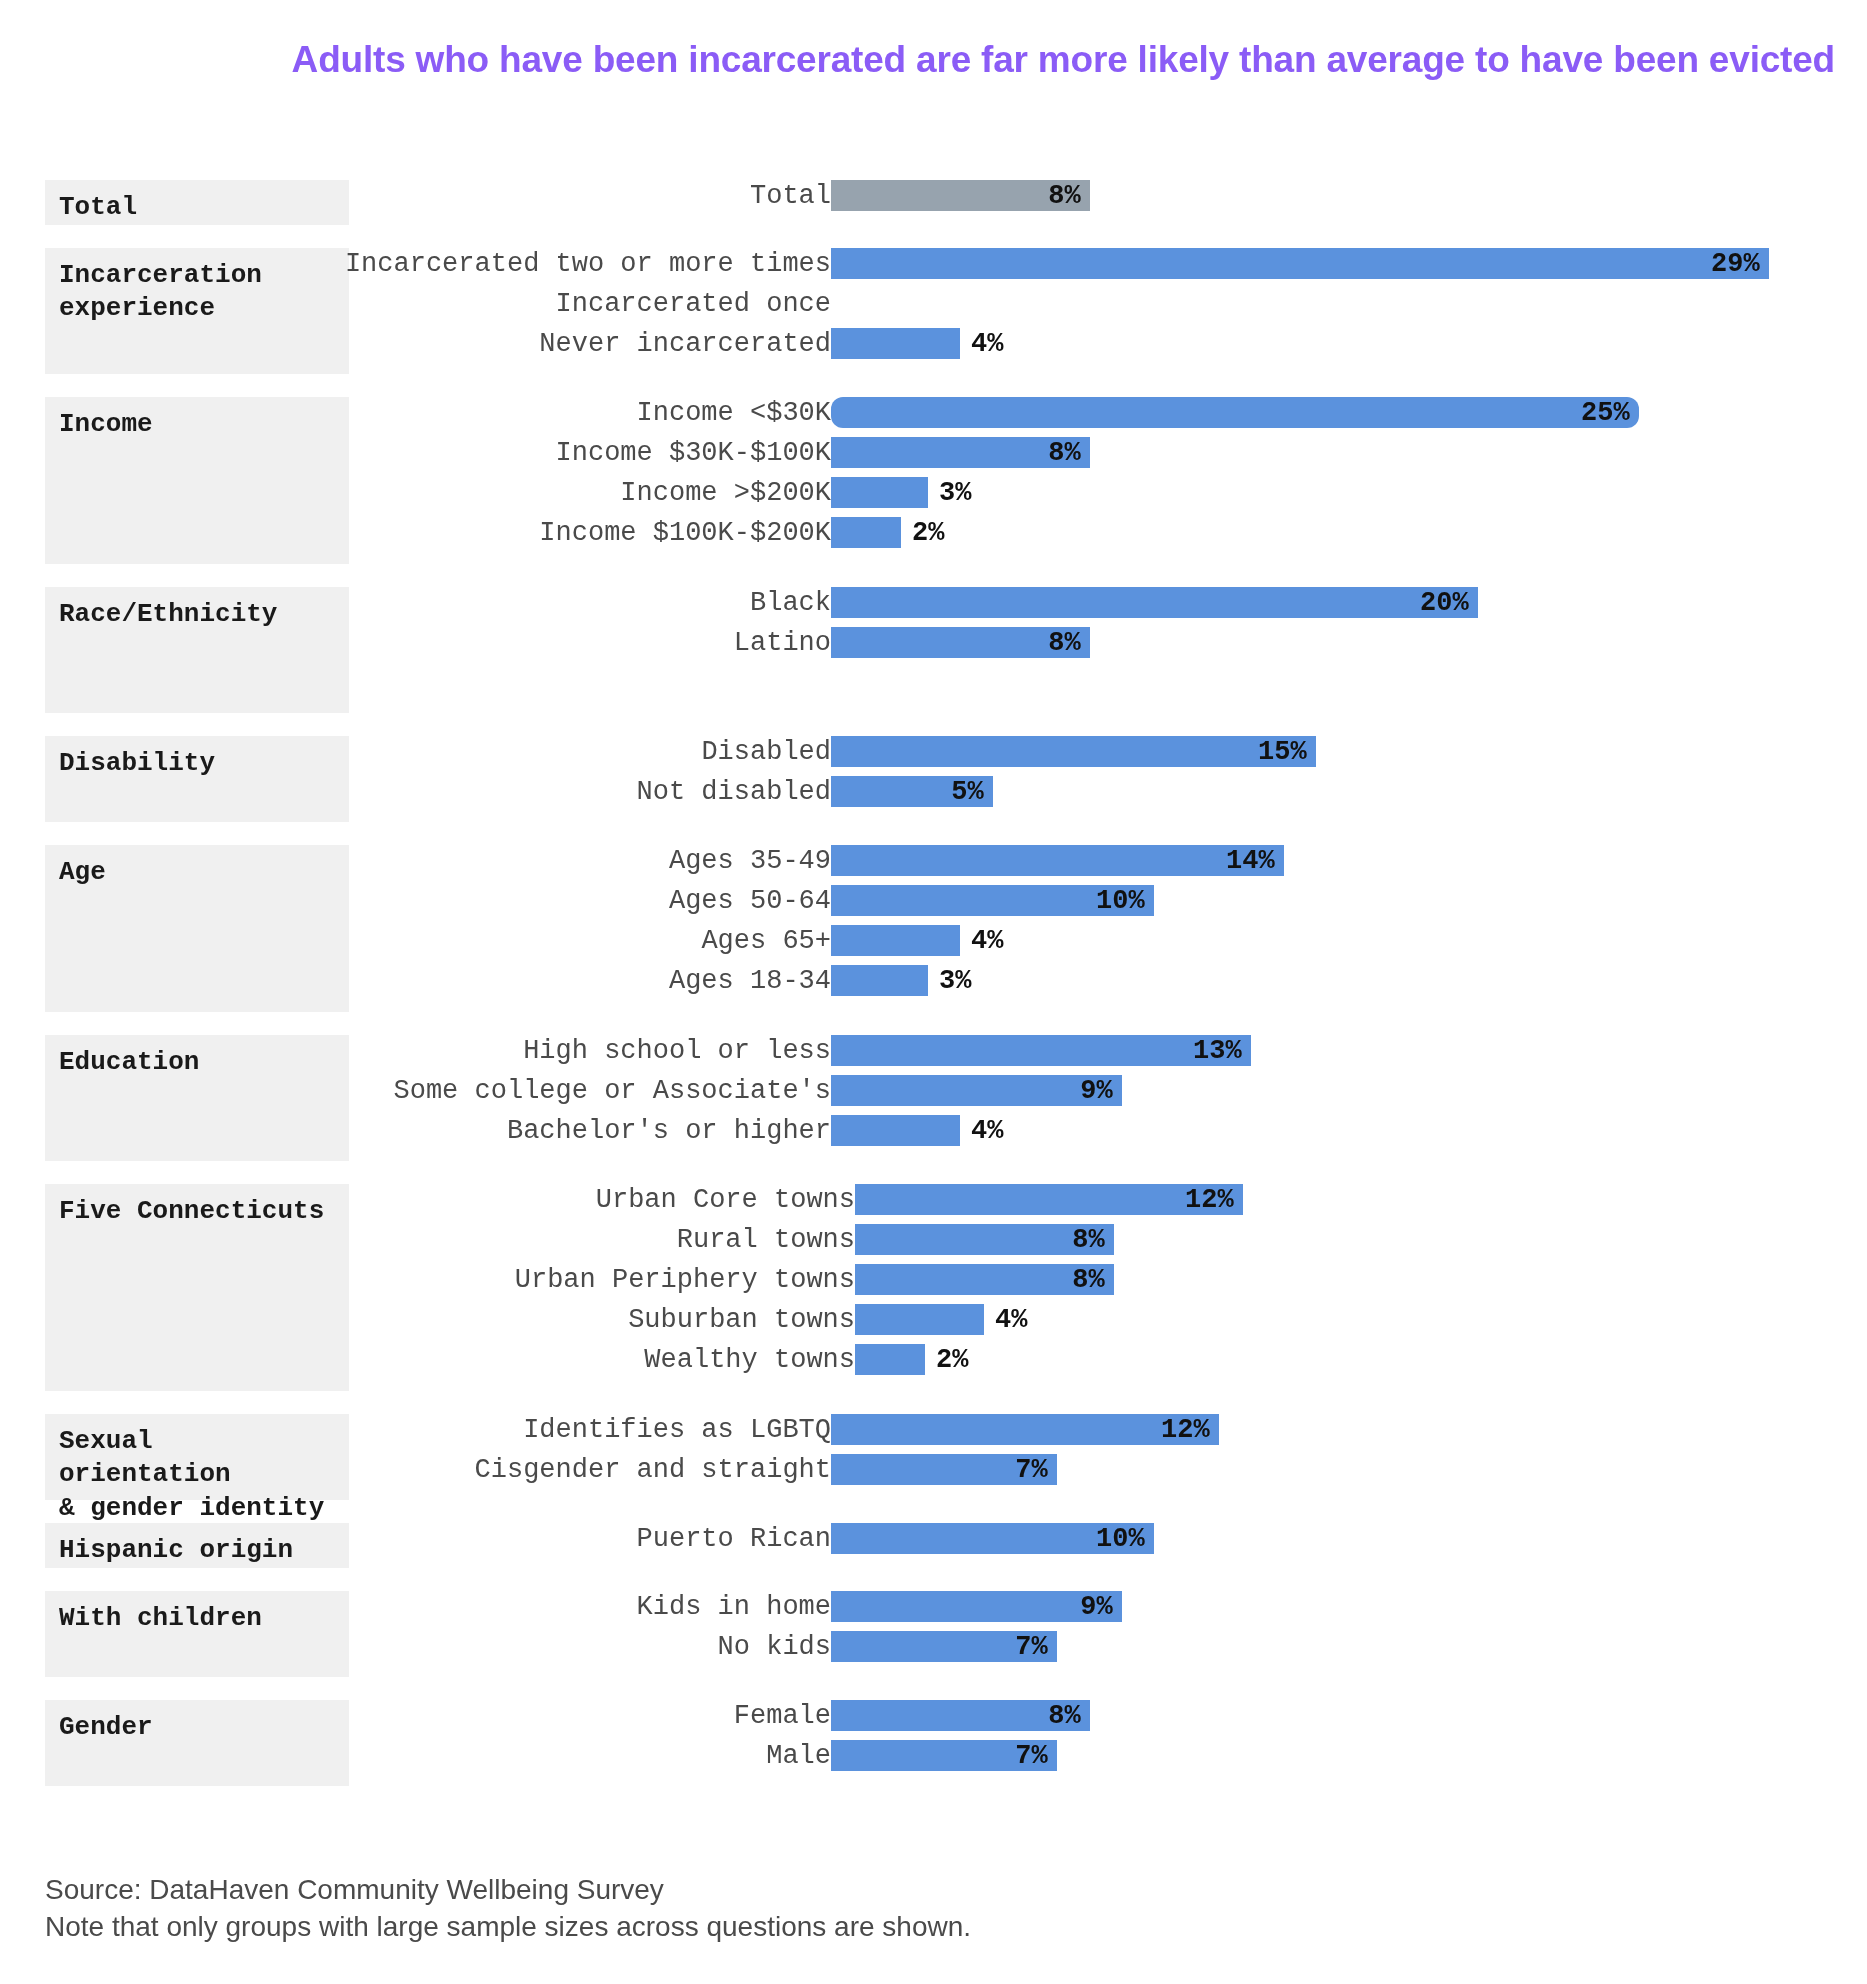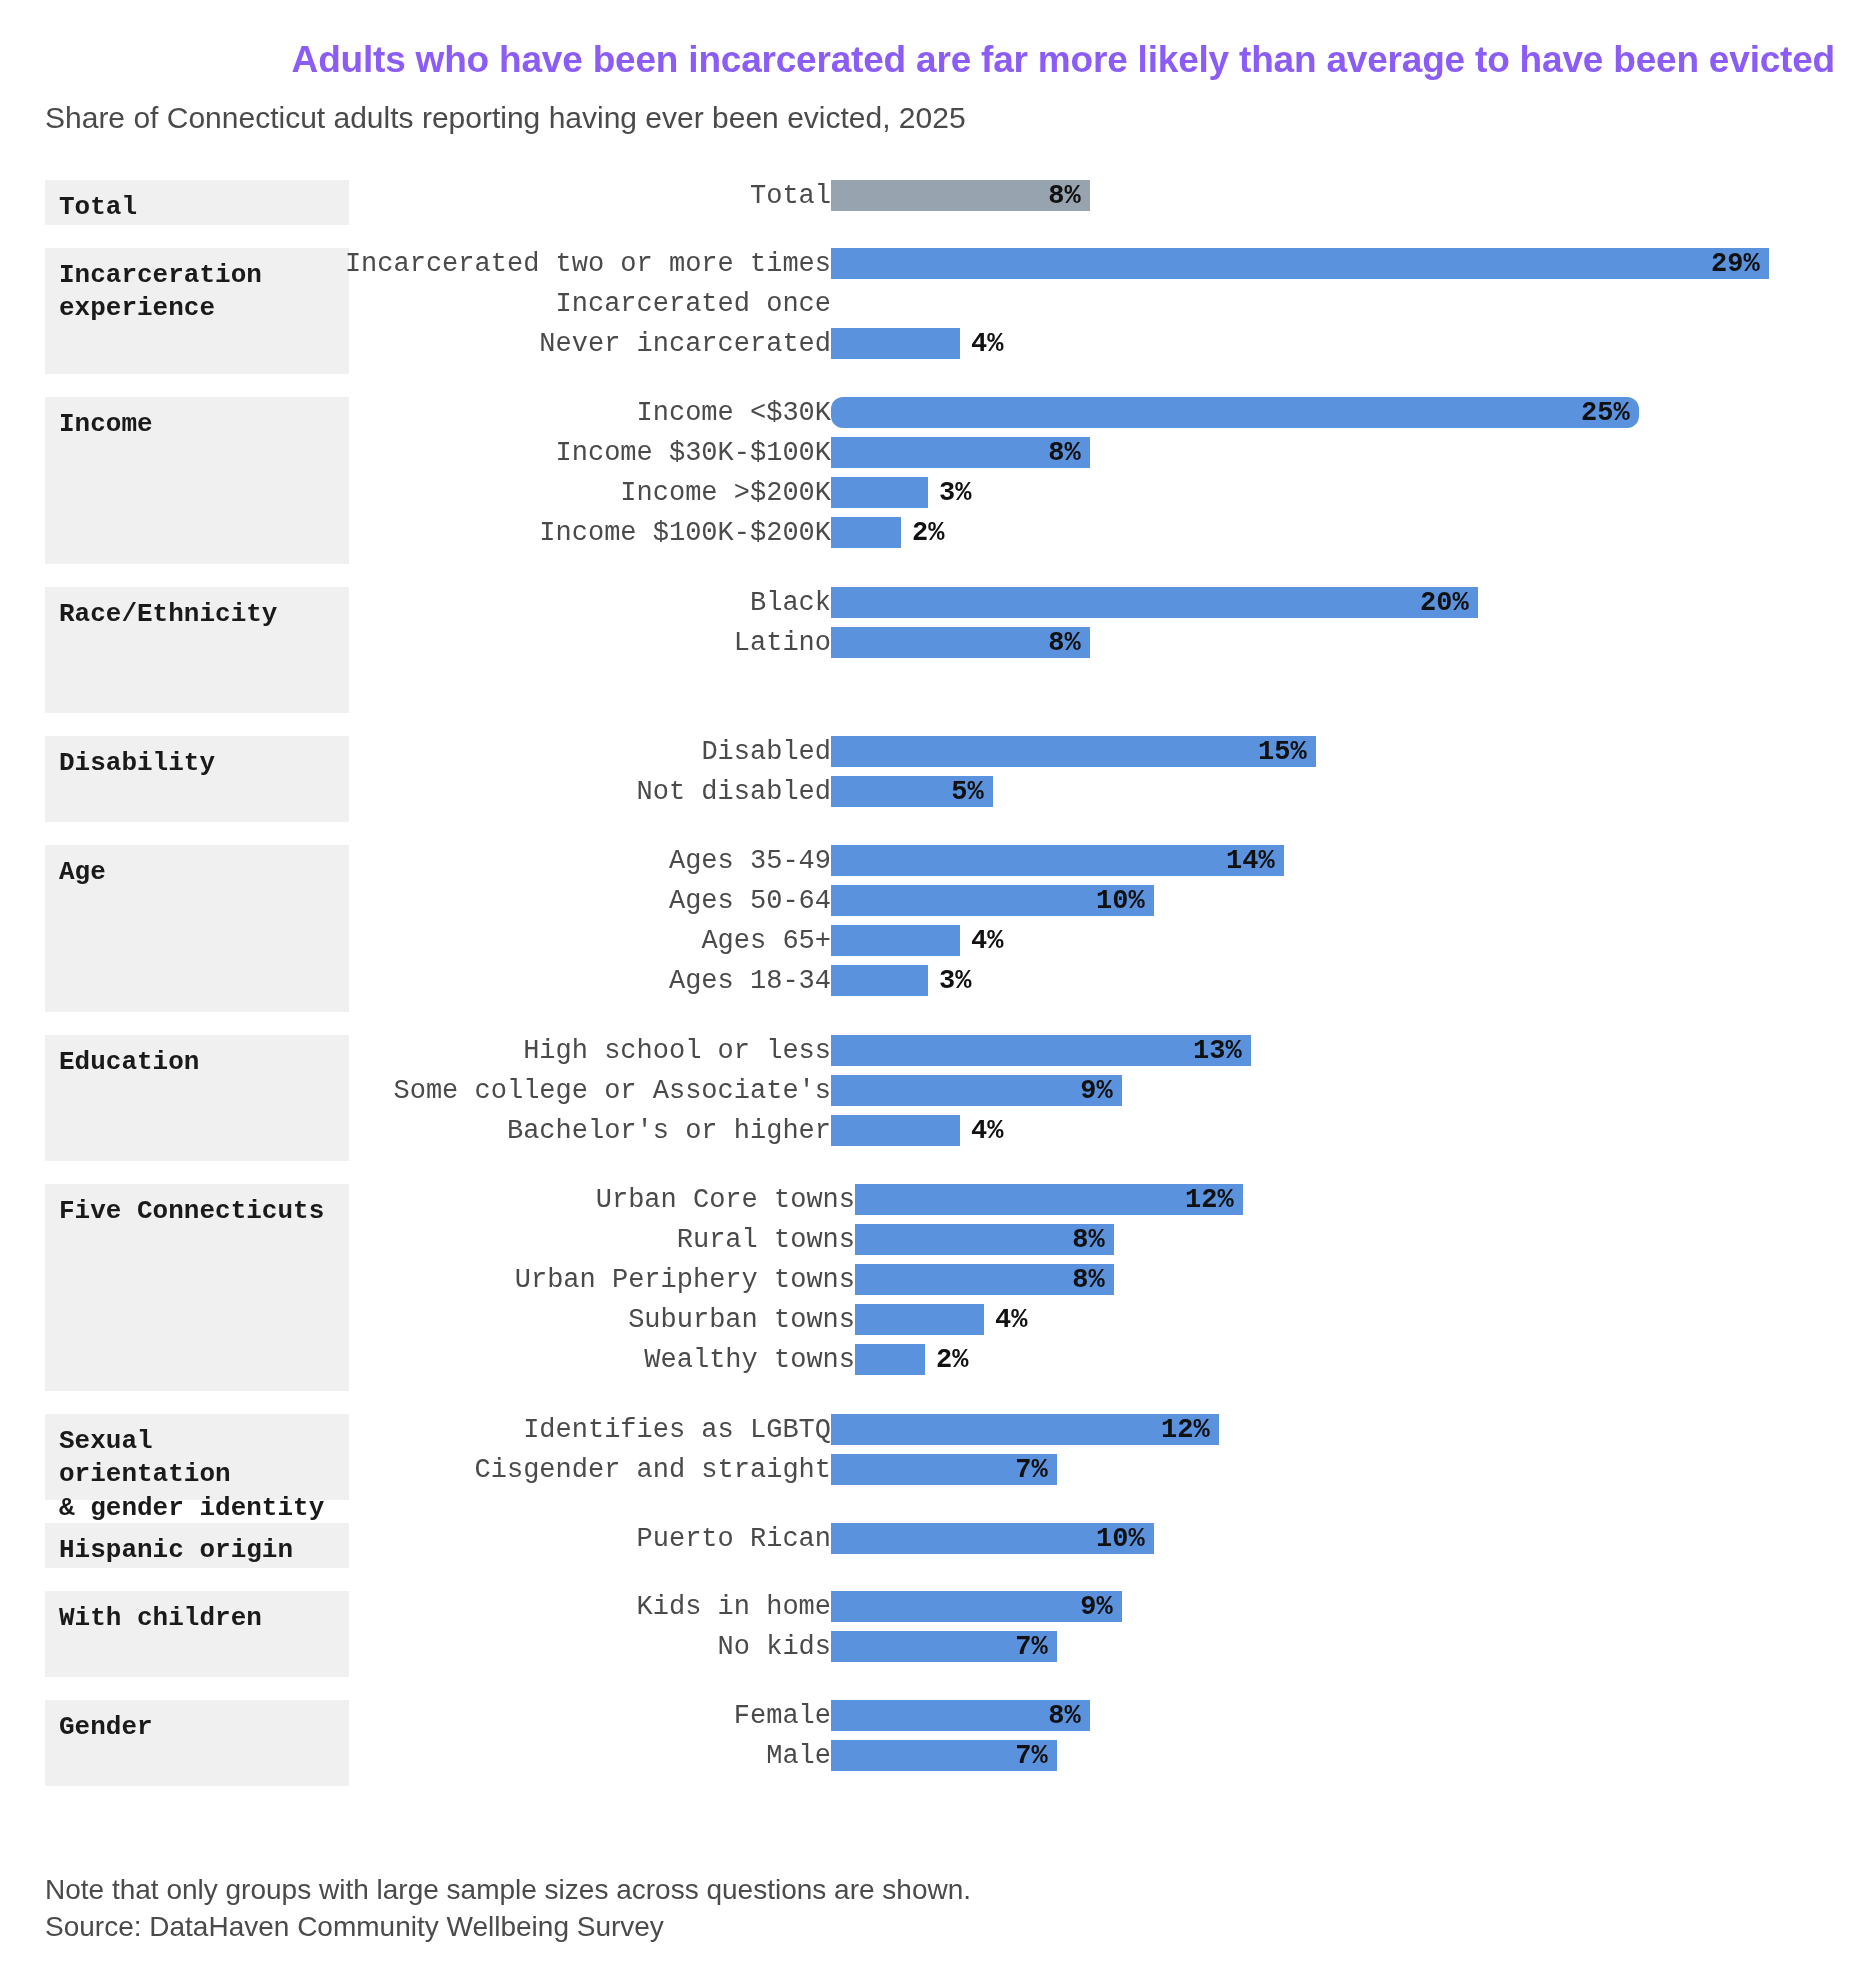--- a/index.html
+++ b/index.html
@@ -147,21 +147,20 @@
     white-space: nowrap;
   }
 </style>
 </head>
 <body>
 
 <div id="root">
 
   <div class="header">
     <h1 class="chart-title">Adults who have been incarcerated are far more likely than average to have been evicted</h1>
-    <p class="chart-subtitle">Share of Connecticut adults reporting having ever been evicted, 2025</p>
   </div>
 
   <div class="chart-body" id="chart-body">
       <div class="section" style="height: 40px;">
         <div class="cat-panel" style="height: 45px;">
           <div class="cat-label">Total</div>
         </div>
         <div class="rows">
           <div class="row">
             <div class="row-label">Total</div>
@@ -434,18 +433,18 @@
             <div class="row-label">Male</div>
             <div class="bar" style="width: 226px;">
               <span class="bar-value inside">7%</span>
             </div>
           </div>
         </div>
       </div>
     </div>
 
   <div class="footer">
+    <div class="footer-line">Source: DataHaven Community Wellbeing Survey</div>
     <div class="footer-line">Note that only groups with large sample sizes across questions are shown.</div>
-    <div class="footer-line">Source: DataHaven Community Wellbeing Survey</div>
   </div>
 
 </div>
 
 
 </body></html>

